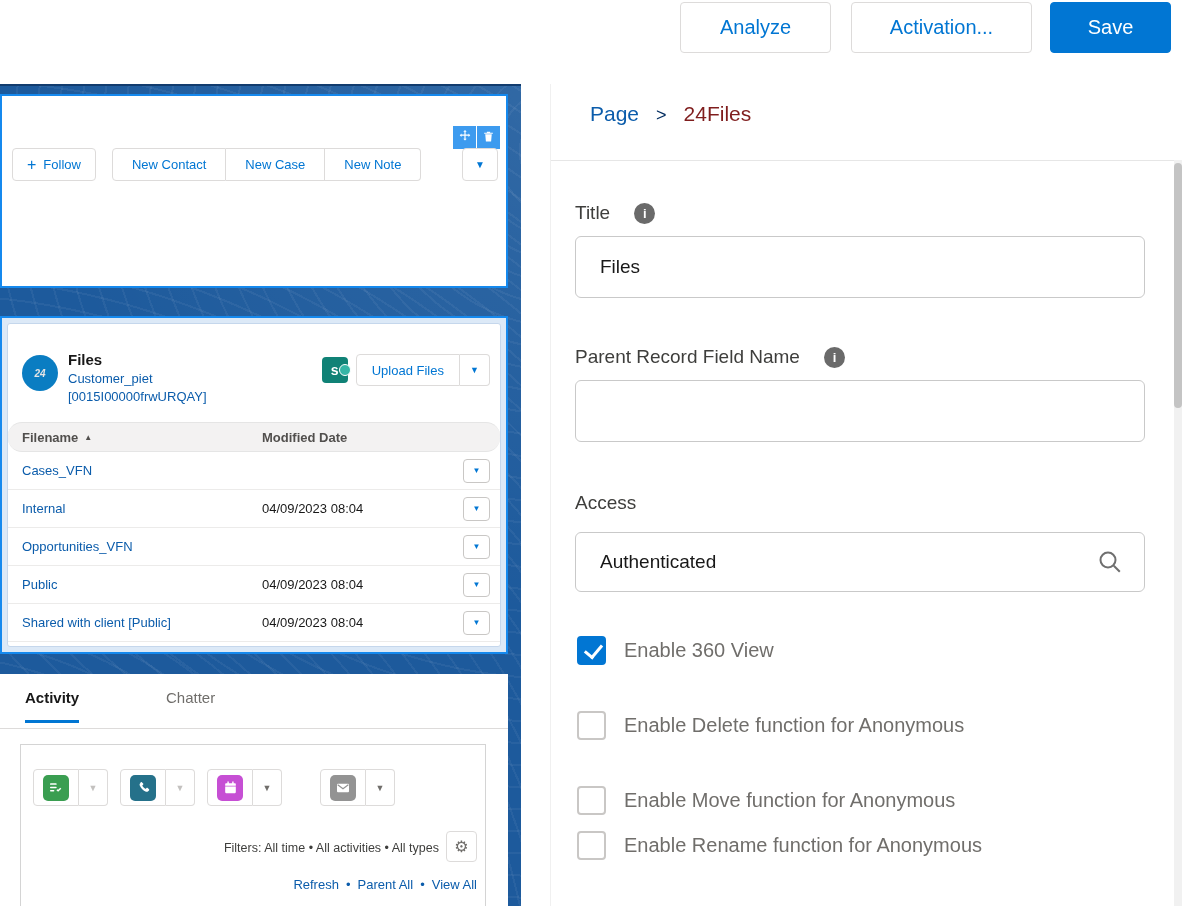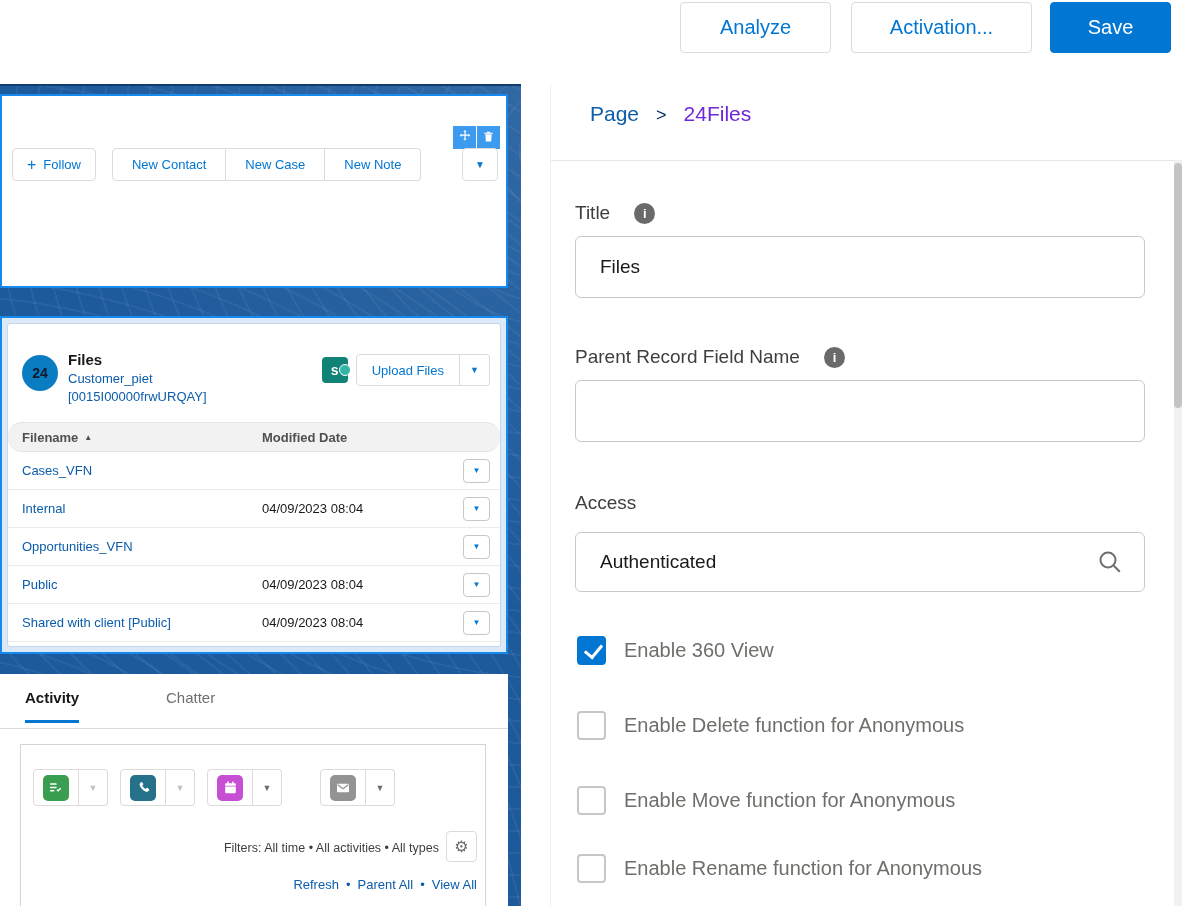--- a/index.html
+++ b/index.html
@@ -37,22 +37,22 @@
   .gbtn:first-child{border-left-width:1px;border-radius:4px 0 0 4px;}
   .gbtn:last-child{border-radius:0 4px 4px 0;}
   .overflow-btn{margin-left:auto;width:36px;border:1px solid #dddbda;border-radius:4px;background:#fff;
                 color:#0176d3;font-size:10px;cursor:pointer;}
 
   .files-frame{position:absolute;left:0;top:230px;width:508px;height:338px;border:2px solid #1589ee;
                background:#dce9f7;box-sizing:border-box;padding:5px;}
   .files-card{width:100%;height:100%;background:#fff;border:1px solid #c5d7ec;border-radius:3px;
               box-sizing:border-box;position:relative;overflow:hidden;}
   .files-head{height:98px;box-sizing:border-box;padding:26px 12px 0 14px;display:flex;align-items:flex-start;position:relative;}
-  .badge24{width:36px;height:36px;border-radius:50%;background:#0a7dc2;color:#0f172a;font-weight:bold;
-           font-size:14px;display:flex;align-items:center;justify-content:center;margin-top:5px;flex:0 0 36px;}
+  .badge24{width:36px;height:36px;border-radius:50%;background:#0a7dc2;color:#e5e5e5;font-weight:bold;
+           font-style:italic;font-size:10px;display:flex;align-items:center;justify-content:center;margin-top:5px;flex:0 0 36px;}
   .files-titles{margin-left:10px;line-height:1.35;}
   .files-title{font-size:15px;font-weight:bold;color:#181818;}
   .files-link,.files-id{font-size:13px;color:#0b5cab;cursor:pointer;}
   .files-controls{position:absolute;right:10px;top:30px;display:flex;align-items:center;gap:8px;}
   .sp-icon{width:26px;height:26px;border-radius:4px;background:#108276;color:#fff;font-weight:bold;
            font-size:14px;display:flex;align-items:center;justify-content:center;position:relative;}
   .sp-icon::after{content:"";position:absolute;right:-3px;top:7px;width:10px;height:10px;border-radius:50%;
                   background:#35b5a6;border:1px solid #fff;}
   .upload-group{display:flex;}
   .upload-btn{height:32px;padding:0 15px;border:1px solid #dddbda;border-radius:4px 0 0 4px;background:#fff;
@@ -96,40 +96,40 @@
             border-radius:4px;background:#fff;color:#706e6b;font-size:16px;cursor:pointer;line-height:1;}
   .alinks{position:absolute;top:132px;right:8px;font-size:13px;color:#0b5cab;display:flex;gap:7px;}
   .alink{cursor:pointer;}
 
   
   .panel-edge{position:absolute;left:550px;top:84px;width:1px;height:822px;background:#f0f0f0;}
   .panel{position:absolute;left:551px;top:84px;width:631px;height:822px;background:#fff;}
   .crumb{position:absolute;left:39px;top:18px;font-size:21px;display:flex;gap:17px;align-items:baseline;}
   .crumb-root{color:#0b5cab;cursor:pointer;}
   .crumb-sep{color:#032d60;font-size:18px;}
-  .crumb-cur{color:#6d28d9;}
+  .crumb-cur{color:#7f1d1d;}
   .pdivider{position:absolute;left:0;right:0;top:76px;border-top:1px solid #e6e6e6;}
   .flabel{position:absolute;left:24px;display:flex;align-items:center;gap:24px;font-size:19px;color:#3e3e3c;}
   .flabel.l1{top:118px;}
   .flabel.l2{top:262px;}
   .flabel.l3{top:408px;}
   .info-icon{width:21px;height:21px;border-radius:50%;background:#6a6a6a;color:#fff;font-size:13px;
              font-weight:bold;display:inline-flex;align-items:center;justify-content:center;cursor:pointer;}
   .pinput{position:absolute;left:24px;width:570px;height:62px;border:1px solid #c9c9c9;border-radius:6px;
           font-size:19px;color:#181818;padding:0 24px;box-sizing:border-box;font-family:inherit;background:#fff;}
   .pinput.i1{top:152px;}
   .pinput.i2{top:296px;}
   .combo{position:absolute;left:24px;top:448px;width:570px;height:60px;}
   .combo .pinput{position:absolute;left:0;top:0;width:570px;height:60px;padding-right:60px;}
   .combo .search{position:absolute;right:22px;top:17px;pointer-events:none;}
   .chk-row{position:absolute;left:26px;display:flex;align-items:center;gap:18px;}
   .chk-row.c1{top:552px;}
   .chk-row.c2{top:627px;}
   .chk-row.c3{top:702px;}
-  .chk-row.c4{top:770px;}
+  .chk-row.c4{top:747px;}
   .box{width:29px;height:29px;border:2px solid #c9c7c5;border-radius:4px;background:#fff;
        box-sizing:border-box;position:relative;cursor:pointer;flex:0 0 29px;}
   .box.checked{background:#0176d3;border-color:#0176d3;}
   .box.checked::after{content:"";position:absolute;left:9px;top:3px;width:8px;height:14px;
        border:solid #fff;border-width:0 3px 3px 0;transform:rotate(40deg);}
   .chk-label{font-size:20px;color:#706e6b;}
 
   .sb-track{position:absolute;left:1174px;top:160px;width:8px;height:746px;background:#f1f1f1;}
   .sb-thumb{position:absolute;left:1174px;top:163px;width:8px;height:245px;background:#c4c4c4;border-radius:4px;cursor:pointer;}
 </style>

